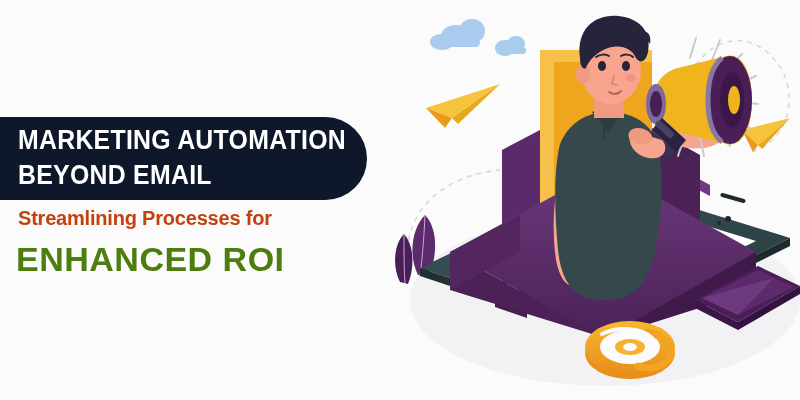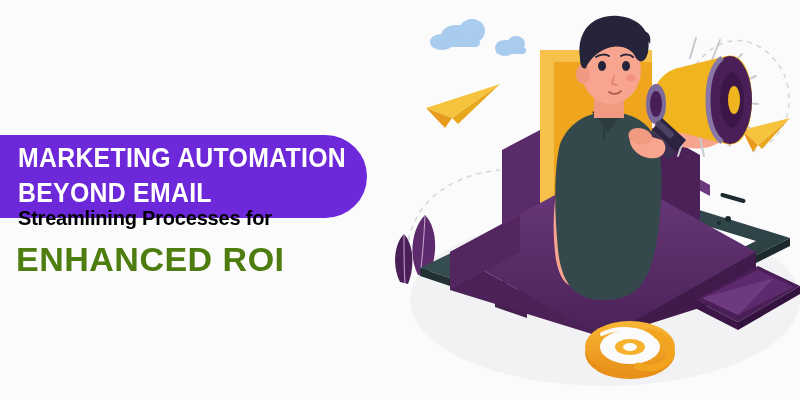--- a/index.html
+++ b/index.html
@@ -67,26 +67,26 @@
     font-weight:bold;
     fill:#ffffff;
     letter-spacing:0.2px;
   }
 </style>
 </head>
 <body style="background: rgb(251, 251, 252);">
 
 <div id="banner-root" style="--orange: #ef8023; background: rgb(251, 251, 252);">
 
-  <div class="headline-pill" style="background: #6d28d9; margin-top: 18px;">
+  <div class="headline-pill" style="background: #0f172a;">
     <div class="headline-line">MARKETING AUTOMATION</div>
     <div class="headline-line">BEYOND EMAIL</div>
   </div>
 
-  <div class="subhead" style="color: #000000;">Streamlining Processes for</div>
+  <div class="subhead" style="color: #c2410c;">Streamlining Processes for</div>
   <div class="roi-line" style="color: #4d7c0f;">ENHANCED ROI</div>
 
   <div class="illus">
     <svg viewBox="0 0 410 400" xmlns="http://www.w3.org/2000/svg">
       <defs>
         <linearGradient id="gTablet" x1="0" y1="0" x2="1" y2="1">
           <stop offset="0%" stop-color="#3b5458"></stop>
             <stop offset="100%" stop-color="#283a3e"></stop>
         </linearGradient>
         <linearGradient id="gEnvFront" x1="0" y1="0" x2="0" y2="1">

